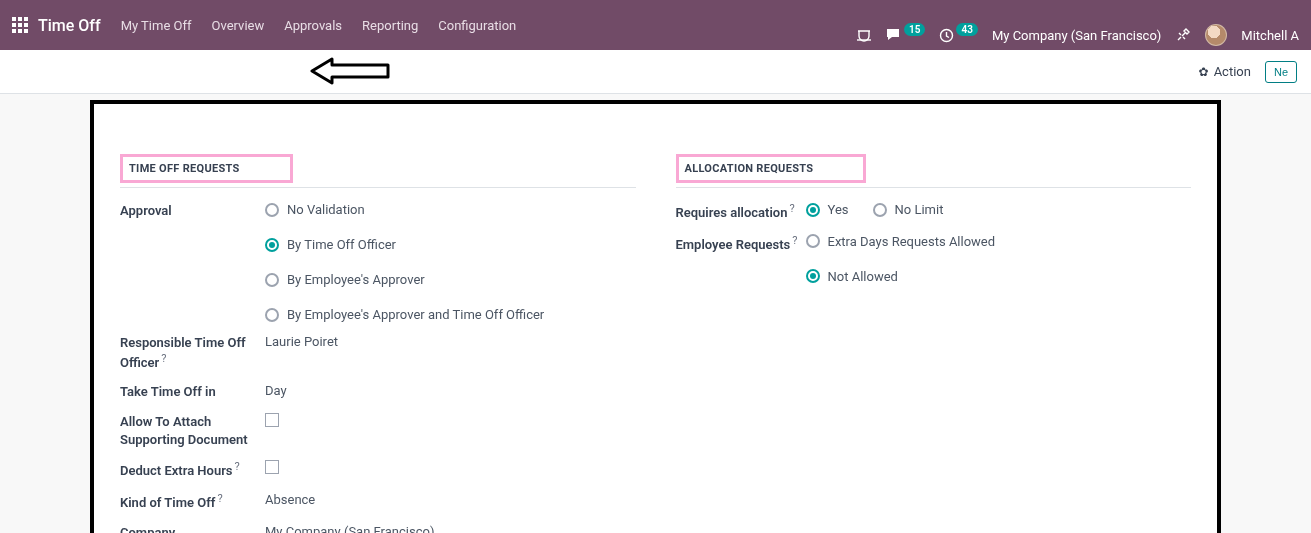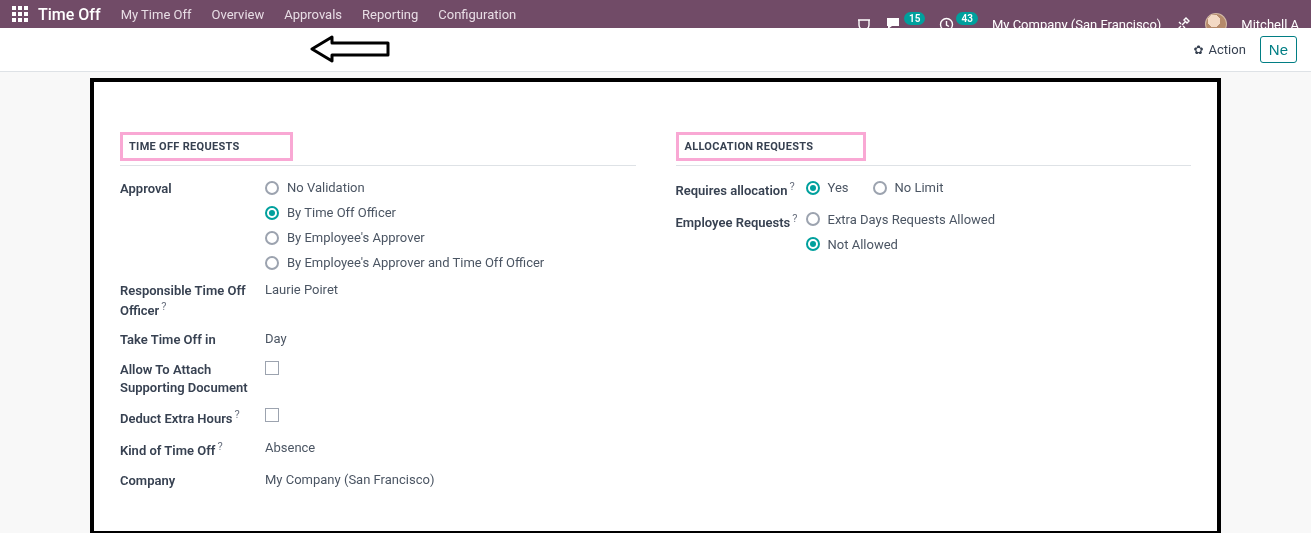--- a/index.html
+++ b/index.html
@@ -1,19 +1,19 @@
 <!DOCTYPE html>
 <html><head>
 <meta charset="utf-8">
 <style>
   * { box-sizing: border-box; margin: 0; padding: 0; }
   body { font-family: -apple-system, BlinkMacSystemFont, "Segoe UI", Roboto, Helvetica, Arial, sans-serif; font-size: 13px; color: #374151; background: #f8f8f8; width: 1311px; }
 
   
-  .topbar { background: #714B67; height: 28px; display: flex; align-items: center; color: #fff; padding: 0 12px; }
+  .topbar { background: #714B67; height: 50px; display: flex; align-items: center; color: #fff; padding: 0 12px; }
   .apps-icon { width: 16px; height: 16px; display: grid; grid-template-columns: repeat(3,4px); grid-template-rows: repeat(3,4px); gap: 2px; margin-right: 10px; cursor: pointer;}
   .apps-icon span { background:#fff; width:4px; height:4px; }
   .brand { font-size: 16px; font-weight: 500; margin-right: 20px; }
   .nav-items { display:flex; gap: 20px; }
   .nav-items a { color: #e8dde5; font-size: 13px; text-decoration:none; cursor:pointer; }
   .topbar-right { margin-left:auto; display:flex; align-items:center; gap:14px;margin-top:20px; }
   .icon-btn { color:#fff; cursor:pointer; position:relative; display:flex; align-items:center; }
   .badge { background:#00A09D; color:#fff; font-size:10px; font-weight:600; padding:1px 5px; border-radius:8px; margin-left:2px; position:relative; top:-6px;}
   .company-name { color:#fff; font-size:13px; }
   .avatar { width:22px; height:22px; border-radius:50%; background: radial-gradient(circle at 40% 35%, #f3d9c4 35%, #b58a6a 36%); border:1px solid rgba(255,255,255,.4); }
@@ -23,41 +23,41 @@
   .subbar { background:#fff; border-bottom:1px solid #dee2e6; height:44px; display:flex; align-items:center; padding: 0 14px; position:relative;}
   .crumb-box { border: 3px solid #000; padding: 3px 8px 4px 4px; display:flex; align-items:center; gap:8px; }
   .crumb-link { color:#017e84; font-size:15px; cursor:pointer; }
   .crumb-sep { color:#6b7280; font-size:15px; }
   .crumb-current { color:#5f5f5f; font-size:15px; }
   .small-icn { color:#6b7280; cursor:pointer; font-size:14px; }
   .arrow-annot { position:absolute; left:310px; top:6px; }
   .subbar-right { margin-left:auto; display:flex; align-items:center; gap:14px;}
   .action-btn { color:#374151; font-size:13px; display:flex; align-items:center; gap:5px; cursor:pointer;}
   .gear-mini { font-size:12px; }
-  .new-btn { border:1px solid #017e84; color:#017e84; background:#fff; padding:4px 8px; font-size:15px; cursor:pointer; border-radius:3px;}
+  .new-btn { border:1px solid #017e84; color:#017e84; background:#fff; padding:4px 8px; font-size:11px; cursor:pointer; border-radius:3px;}
 
   
   .sheet-wrap { padding: 6px 90px 20px 90px; }
   .sheet { background:#fff; border:4px solid #000; padding: 22px 26px 30px 26px; position:relative; min-height:430px;}
   .title-row { display:flex; align-items:flex-start; }
   .rec-title { font-size:28px; font-weight:400; color:#111827; }
   .lang-tag { color:#017e84; font-size:12px; font-weight:700; margin-left:auto; margin-right:270px; cursor:pointer;}
 
   .two-col { display:flex; gap:40px; margin-top:28px;}
   .col { flex:1; }
   .sect-head-box { display:inline-block; border:3px solid #f9a8d4; padding:5px 50px 5px 6px; margin-bottom:4px;}
   .sect-head { font-size:11px; font-weight:700; letter-spacing:.3px; color:#374151; text-transform:uppercase;}
   .sect-rule { border:0; border-top:1px solid #dee2e6; margin: 0 0 14px 0;}
 
   .field-row { display:flex; align-items:flex-start; margin-bottom:12px; }
   .field-label { width:145px; font-size:13px; font-weight:600; color:#374151; line-height:1.35; padding-right:6px;}
   .field-label .q { color:#6b7280; font-weight:400; font-size:11px; vertical-align:super; margin-left:2px;}
   .field-value { font-size:13px; color:#4b5563; }
 
-  .radio-col { display:flex; flex-direction:column; gap:10px; }
+  .radio-col { display:flex; flex-direction:column; gap:20px; }
   .radio-row { display:flex; gap:24px; align-items:center;}
   .radio-item { display:flex; align-items:center; gap:8px; font-size:13px; color:#4b5563; cursor:pointer;}
   .radio { width:14px; height:14px; border-radius:50%; border:2px solid #9ca3af; display:inline-block; position:relative;}
   .radio.sel { border-color:#00A09D;}
   .radio.sel::after { content:""; position:absolute; inset:2px; border-radius:50%; background:#00A09D;}
 
   .chk { width:14px; height:14px; border:1px solid #9ca3af; display:inline-block; background:#fff; cursor:pointer;}
 
   svg { display:block;}
 </style>

